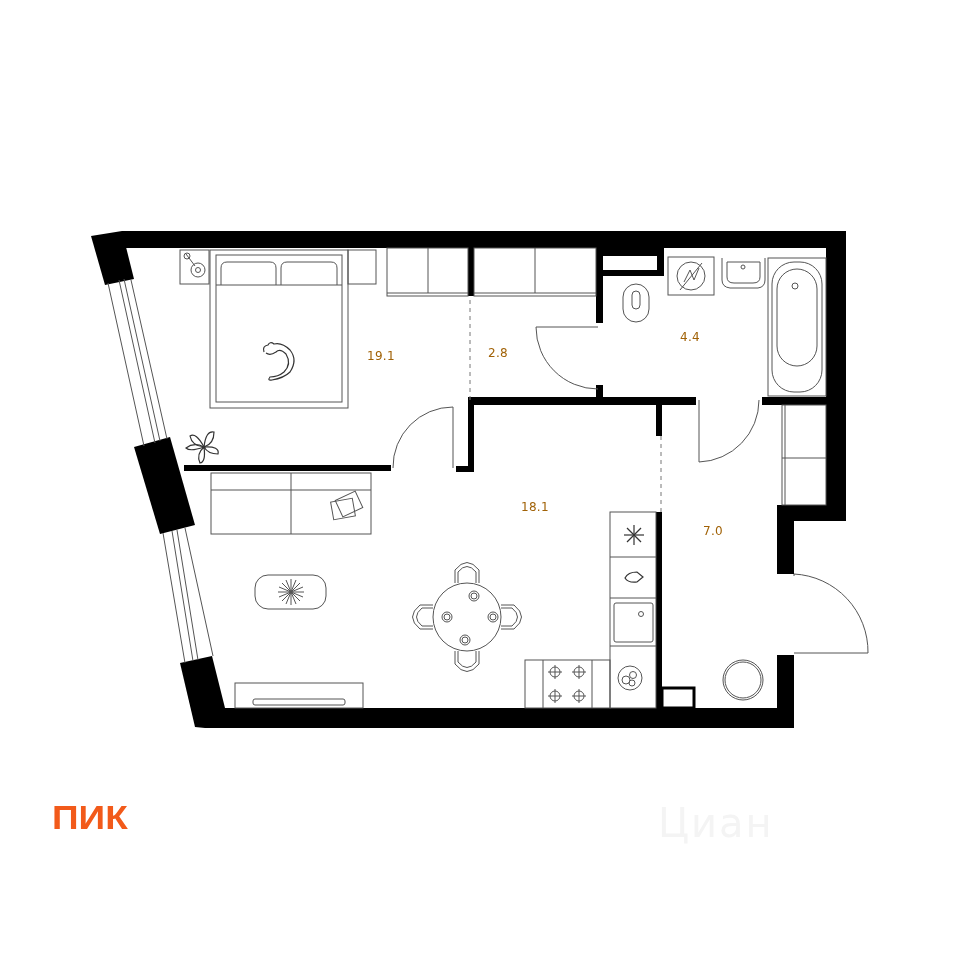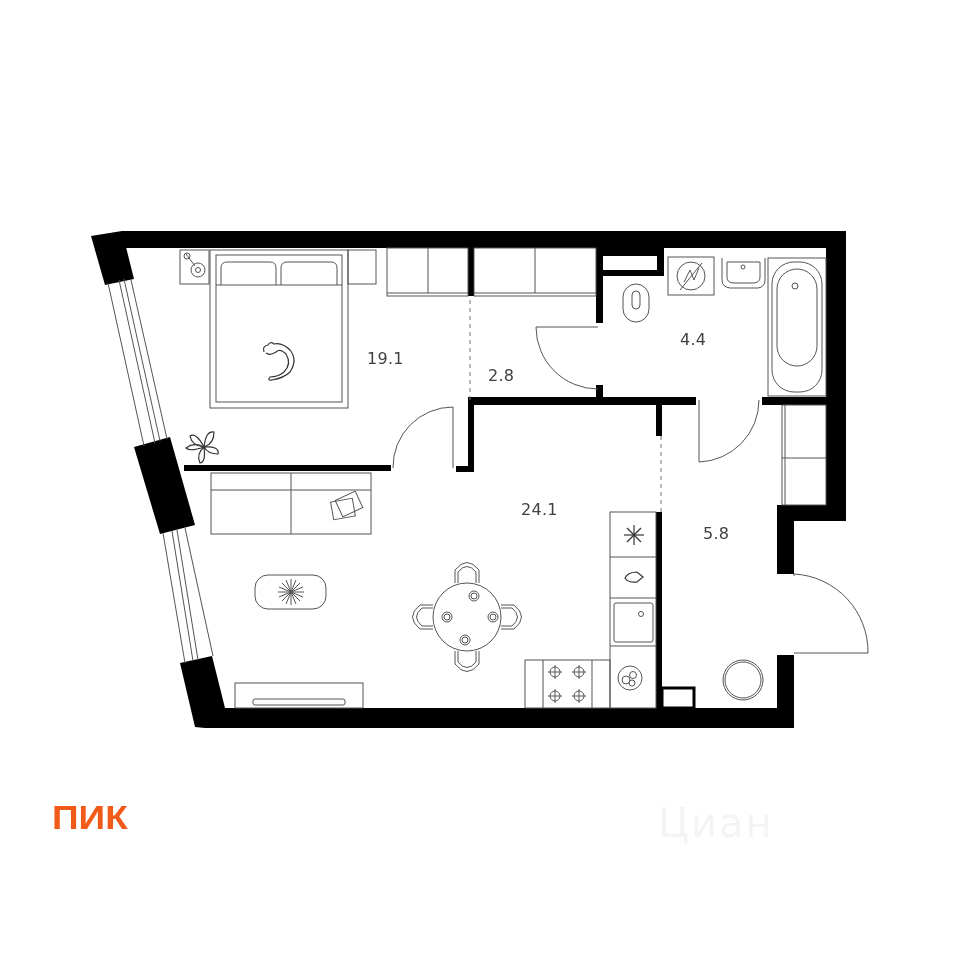--- a/index.html
+++ b/index.html
@@ -2,21 +2,21 @@
 <html><head>
   <meta charset="utf-8">
   <style>
     html, body { margin: 0; padding: 0; background: #ffffff; }
     body { width: 960px; height: 960px; position: relative; overflow: hidden; font-family: "DejaVu Sans", sans-serif; }
     #plan { position: absolute; left: 0; top: 0; width: 960px; height: 960px; }
     .wall { fill: #000000; }
     .thin { fill: none; stroke: #555555; stroke-width: 1; }
     .thin2 { fill: none; stroke: #333333; stroke-width: 1.2; }
     .dash { fill: none; stroke: #777777; stroke-width: 1; stroke-dasharray: 4 4; }
-    .area-label { position: absolute; font-family: "DejaVu Sans", sans-serif; font-size: 16px; color: #404040; letter-spacing: 0.3px; }
+    .area-label { position: absolute; font-family: "DejaVu Sans", sans-serif; font-size: 12px; color: #a16207; letter-spacing: 0.3px; }
     .brand { position: absolute; left: 52px; top: 799px; font-family: "Liberation Sans", sans-serif; font-weight: bold; font-size: 33px; color: #f25a1a; letter-spacing: 0px; transform: scaleX(1.12); transform-origin: left top; }
     .watermark { position: absolute; left: 658px; top: 800px; font-family: "DejaVu Sans", sans-serif; font-size: 40px; color: #f4f4f4; letter-spacing: 2px; }
   </style>
 </head>
 <body>
 
 <svg id="plan" viewBox="0 0 960 960" xmlns="http://www.w3.org/2000/svg">
 
   <g>
 
@@ -261,20 +261,20 @@
     <line class="thin" x1="785" y1="405" x2="785" y2="505"></line>
     <line class="thin" x1="782" y1="458" x2="826" y2="458"></line>
   </g>
   <g>
     <circle class="thin" cx="743" cy="680" r="20"></circle>
     <circle class="thin" cx="743" cy="680" r="18"></circle>
   </g>
 </svg>
 
 <div class="area-label" style="left:367px; top:349px;">19.1</div>
-<div class="area-label" style="left:488px; top:366px;">2.8</div>
+<div class="area-label" style="left:488px; top:346px;">2.8</div>
 <div class="area-label" style="left:680px; top:330px;">4.4</div>
-<div class="area-label" style="left:521px; top:500px;">24.1</div>
-<div class="area-label" style="left:703px; top:524px;">5.8</div>
+<div class="area-label" style="left:521px; top:500px;">18.1</div>
+<div class="area-label" style="left:703px; top:524px;">7.0</div>
 
 <div class="brand">ПИК</div>
 
 <div class="watermark">Циан</div>
 
 </body></html>

